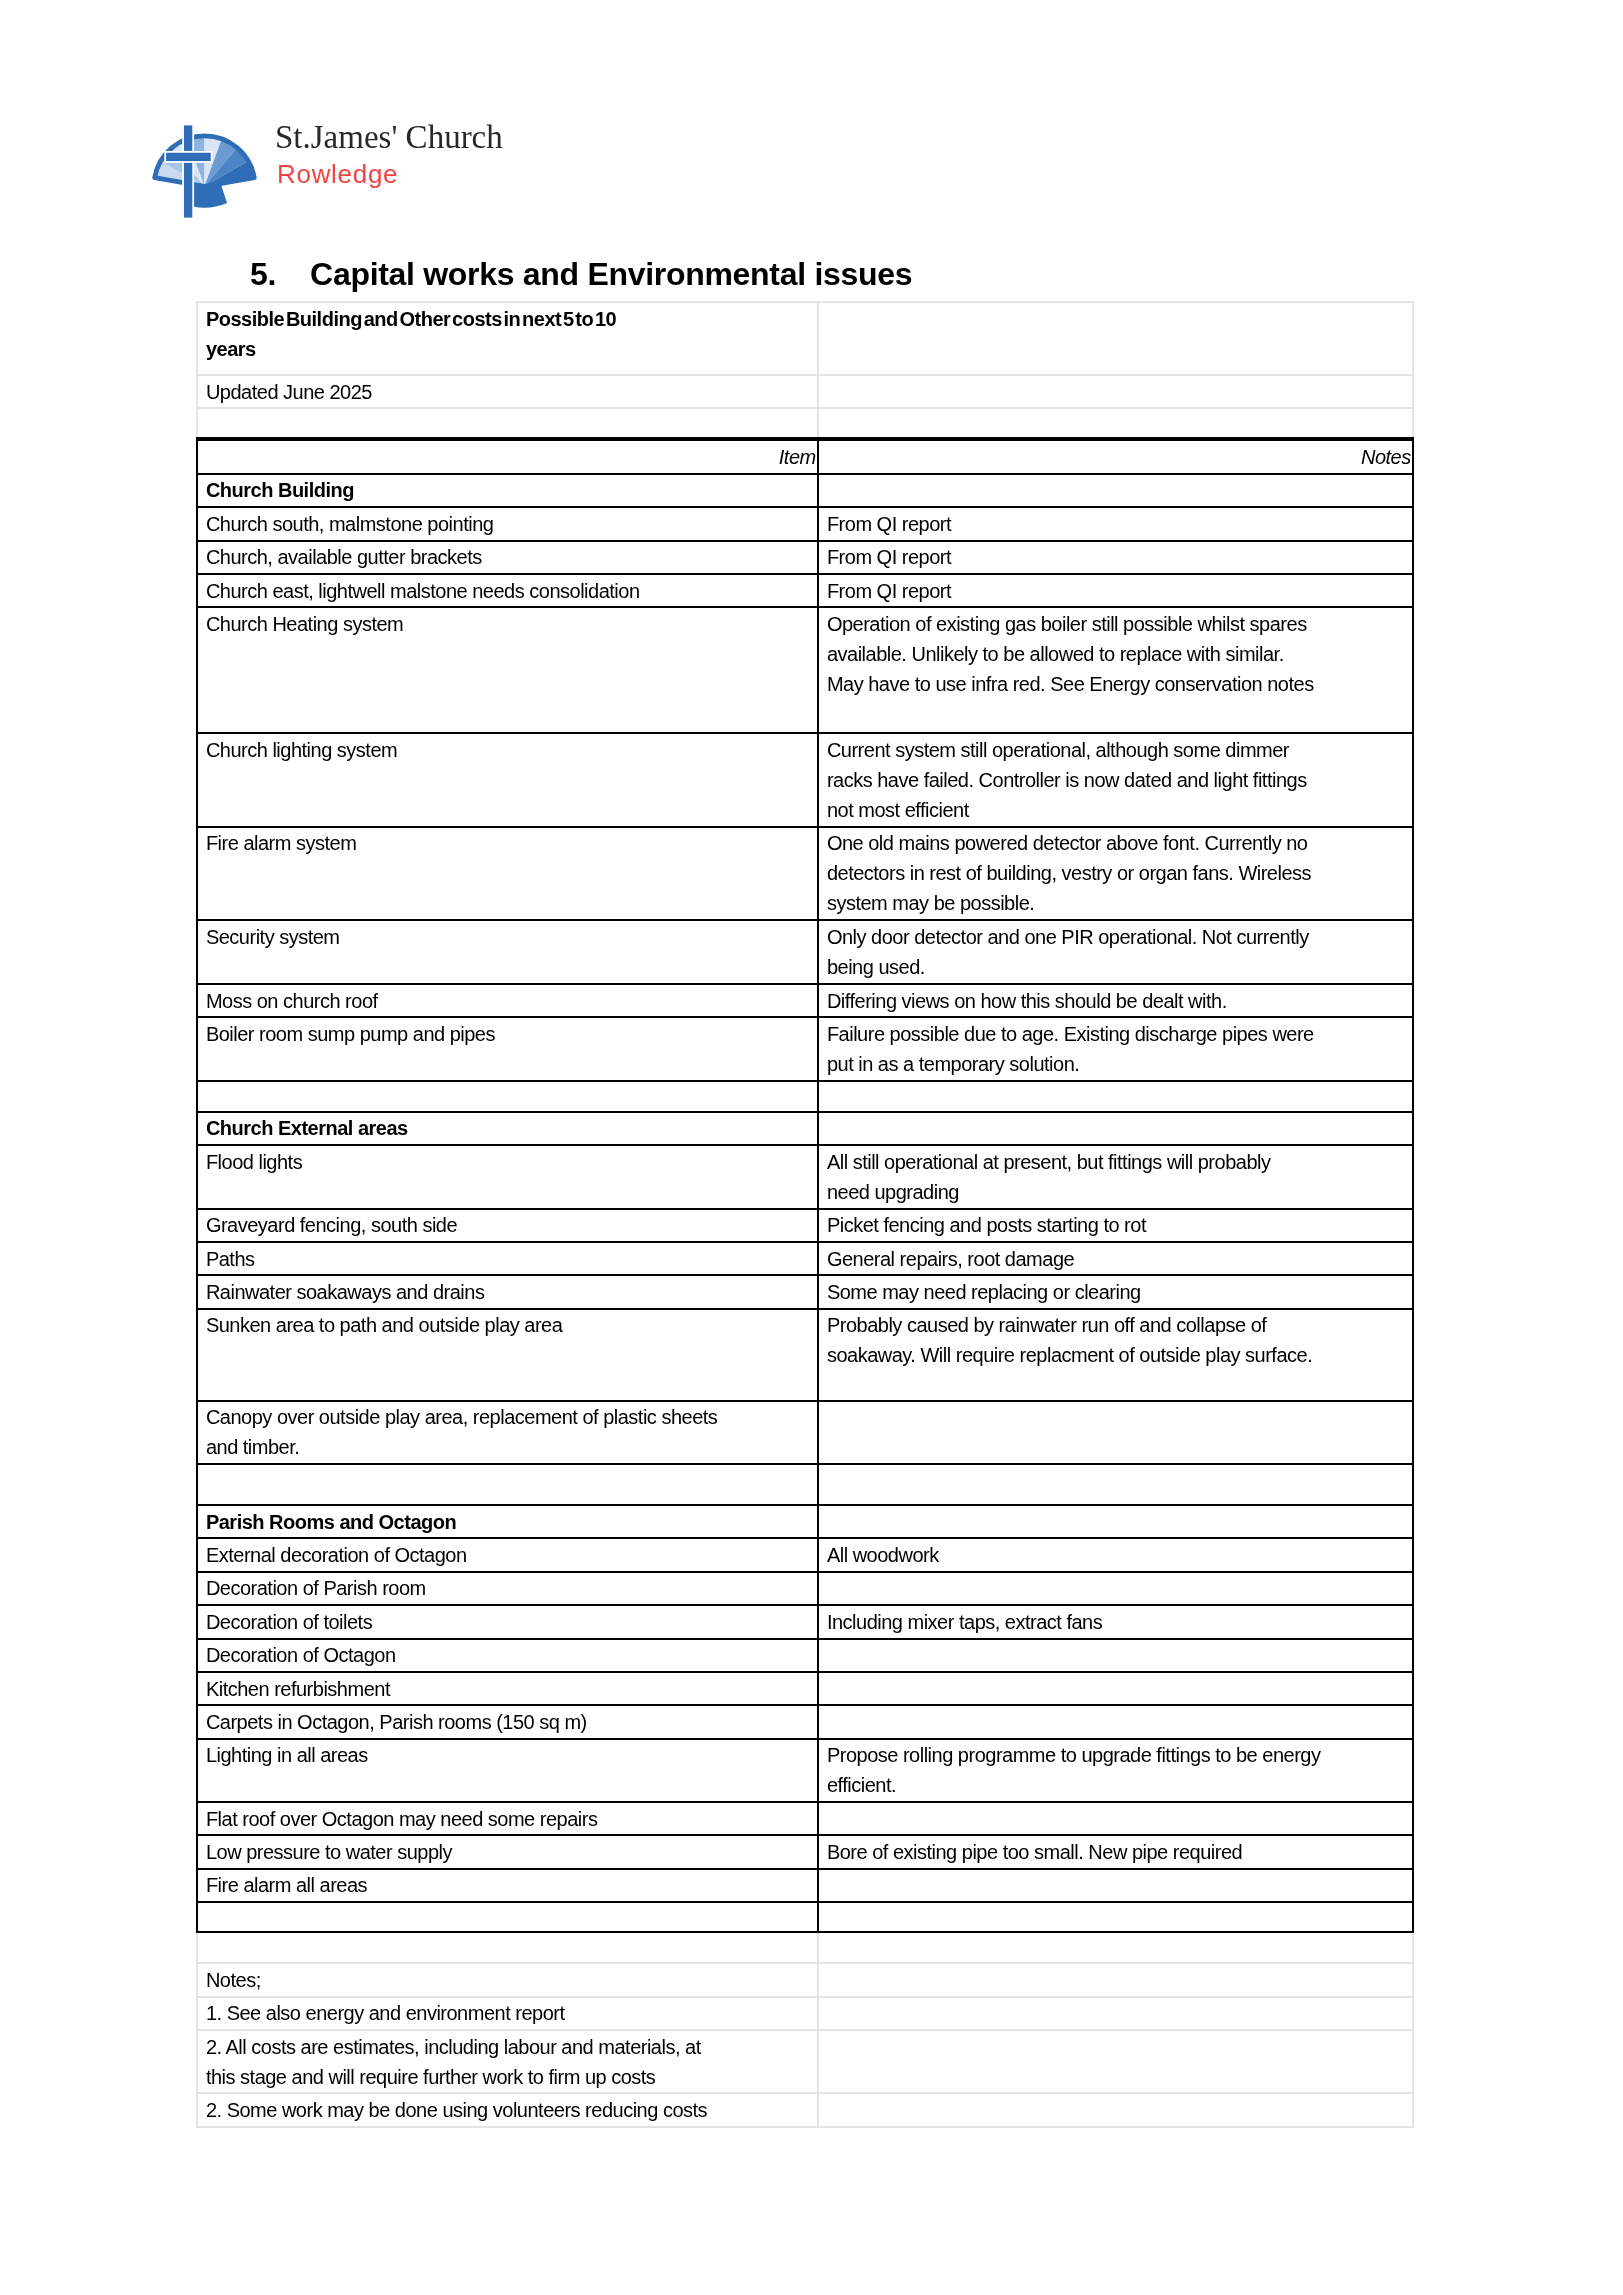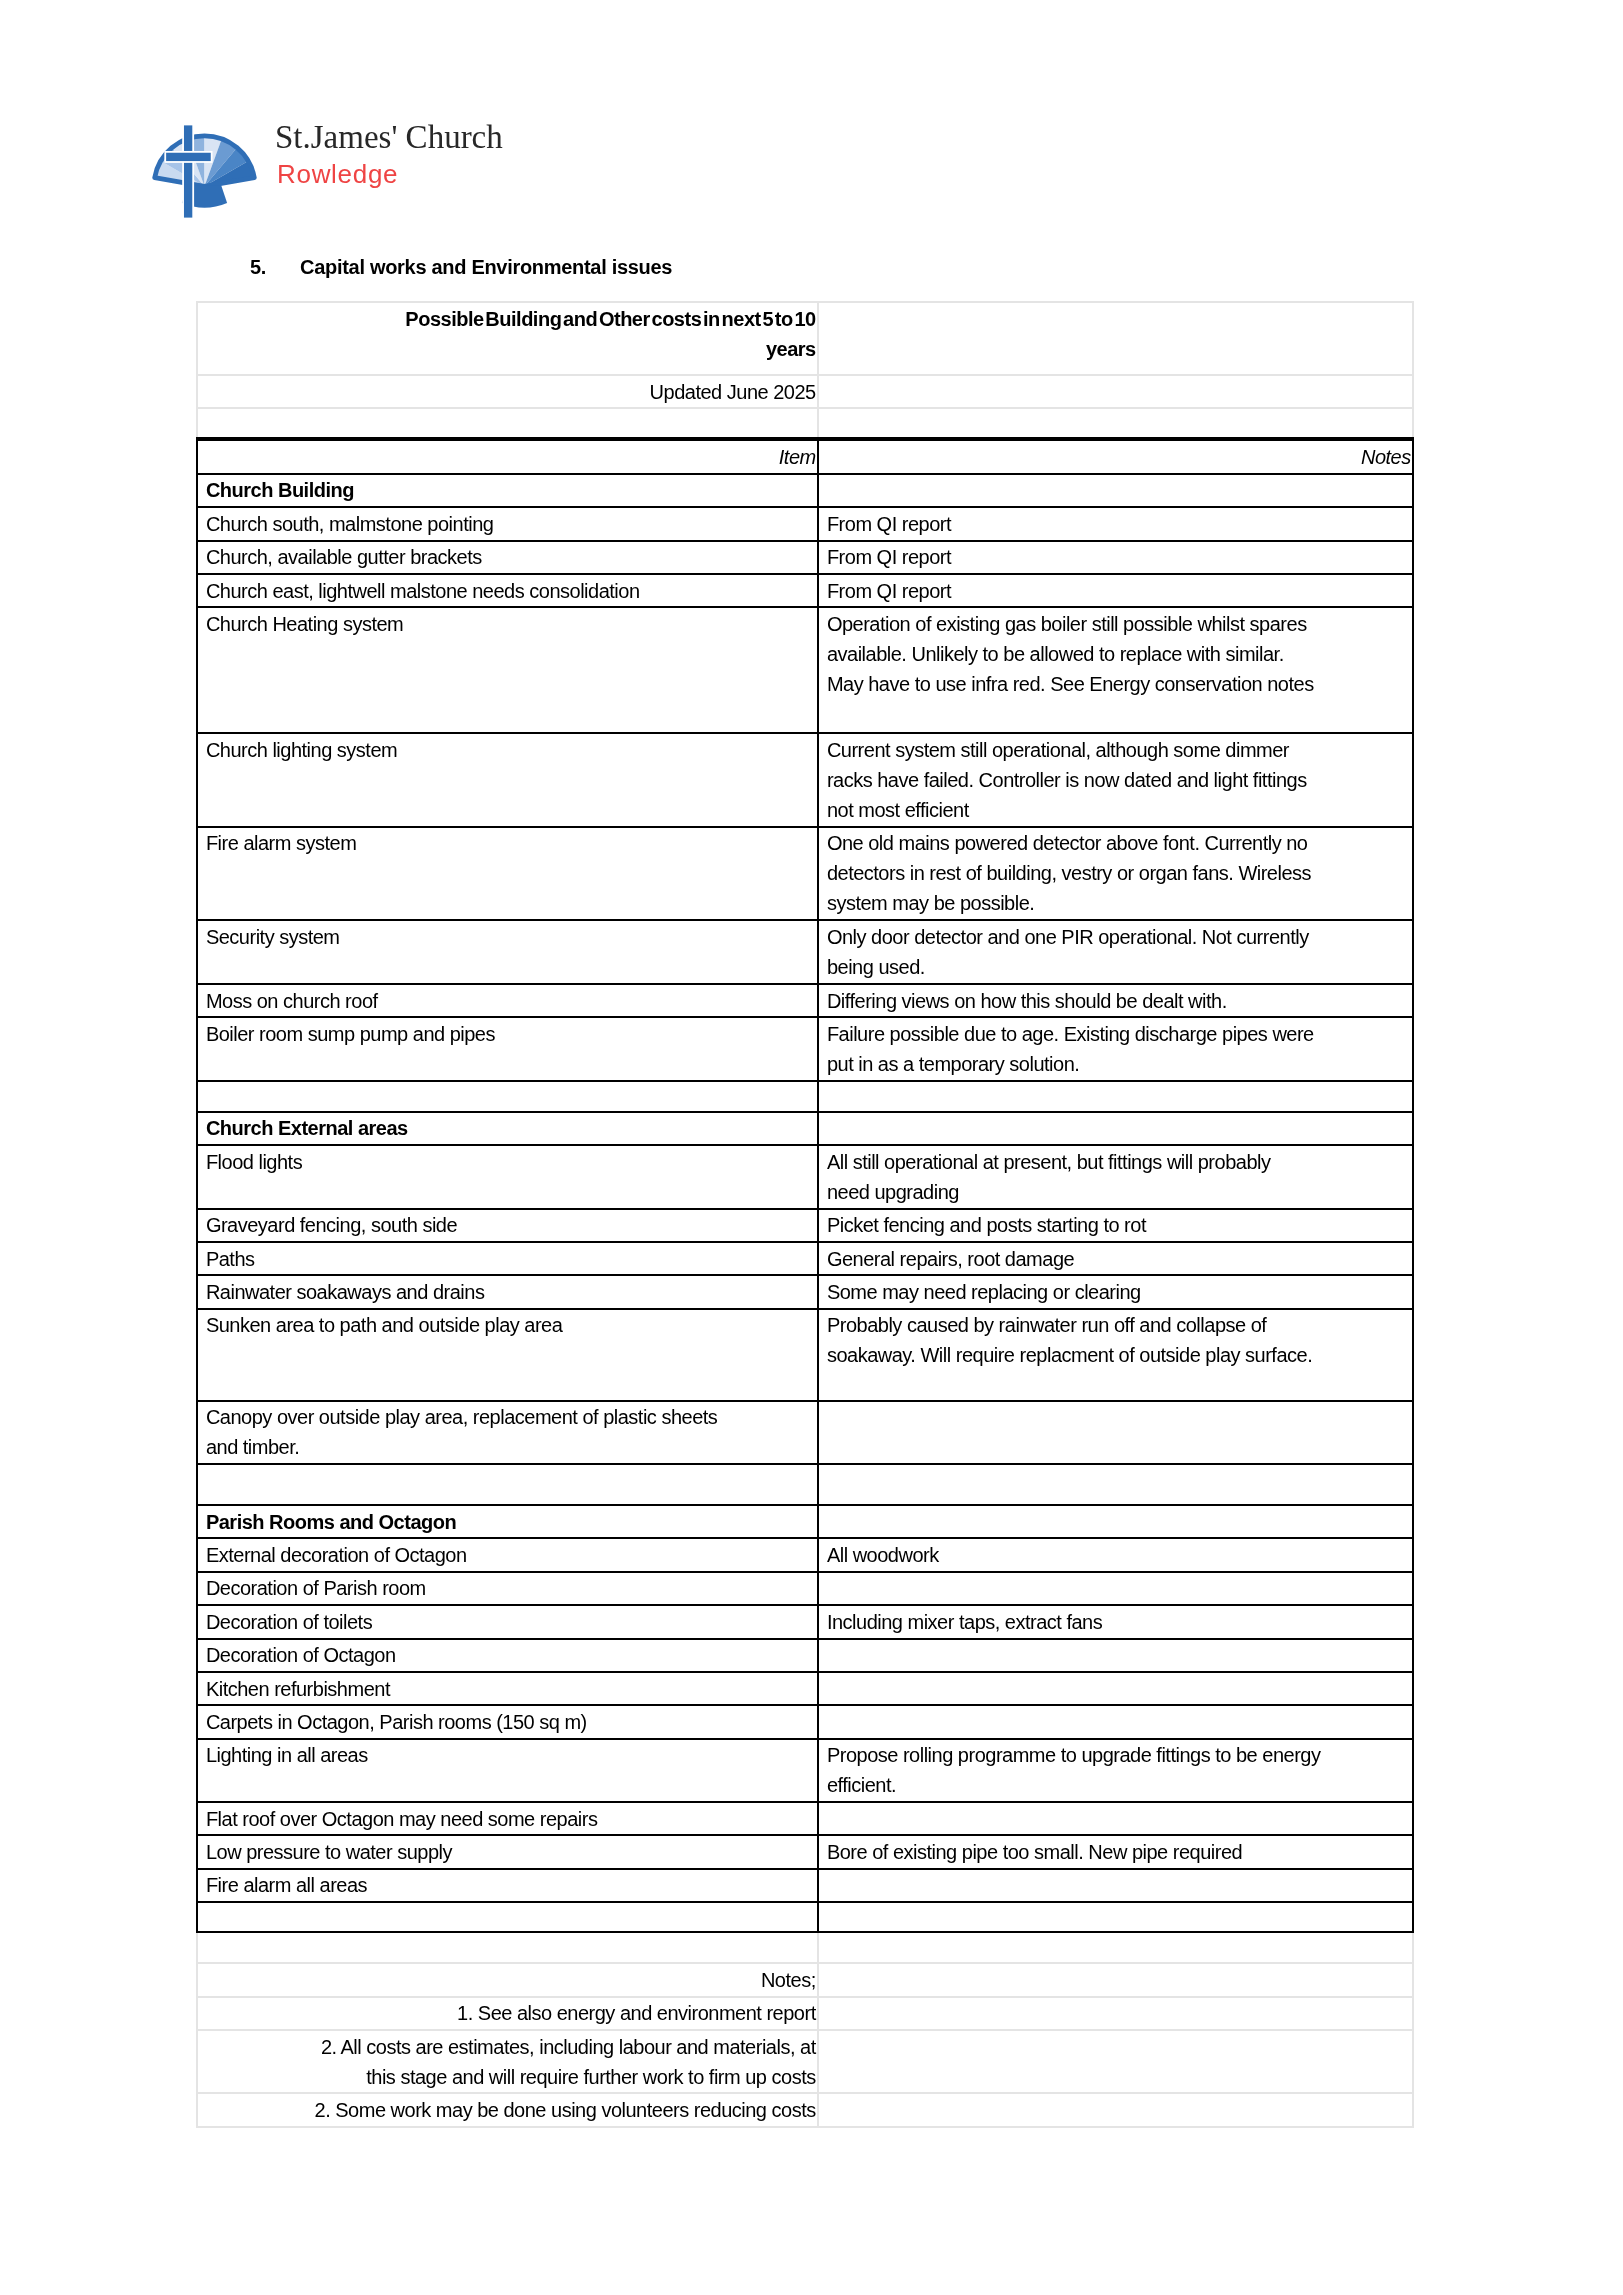--- a/index.html
+++ b/index.html
@@ -6,29 +6,29 @@
   #page{position:relative;width:1623px;height:2295px;background:#ffffff;overflow:hidden;
         font-family:"Liberation Sans",sans-serif;color:#000;padding-left:36px;}
   
   #logo{position:absolute;left:145px;top:97px;width:419px;height:124px;}
   #logo svg{position:absolute;left:0;top:0;}
   .church-name{position:absolute;left:130px;top:21.6px;font-family:"Liberation Serif",serif;
         font-size:33px;color:#282828;letter-spacing:0px;white-space:nowrap;}
   .church-loc{position:absolute;left:132px;top:62px;font-size:26px;color:#ef4444;
         letter-spacing:0.7px;white-space:nowrap;}
   
-  #heading{position:absolute;left:250px;top:256px;font-size:20px;font-weight:bold;
+  #heading{position:absolute;left:250px;top:256px;font-size:32px;font-weight:bold;
         letter-spacing:-0.3px;white-space:nowrap;}
   #heading .num{display:inline-block;}
   #heading .txt{display:inline-block;margin-left:34px;}
   
   #tbl{position:absolute;left:196px;top:301px;width:1217px;border-collapse:collapse;table-layout:fixed;}
   #tbl td{vertical-align:top;padding:0.7px 1.3px 0.7px 7.9px;font-size:20px;line-height:30px;
         letter-spacing:-0.5px;white-space:pre-line;overflow:hidden;}
-  td.g{border:2px solid #e4e4e4;text-align:right;}
+  td.g{border:2px solid #e4e4e4;}
   td.b{border:2px solid #000;border-top-width:2.6px;border-bottom-width:2.6px;}
   td.htop{border-top:4.6px solid #000;}
   td.title{font-weight:bold;font-size:27.5px;line-height:37px;letter-spacing:-1.6px;
         word-spacing:-3.3px;white-space:pre;padding-top:5.2px;}
   td.hdr{font-style:italic;text-align:right;padding-left:1.3px;line-height:26px;}
   td.sec{font-weight:bold;font-size:21.6px;letter-spacing:-0.7px;}
 </style>
 </head>
 <body>
 

